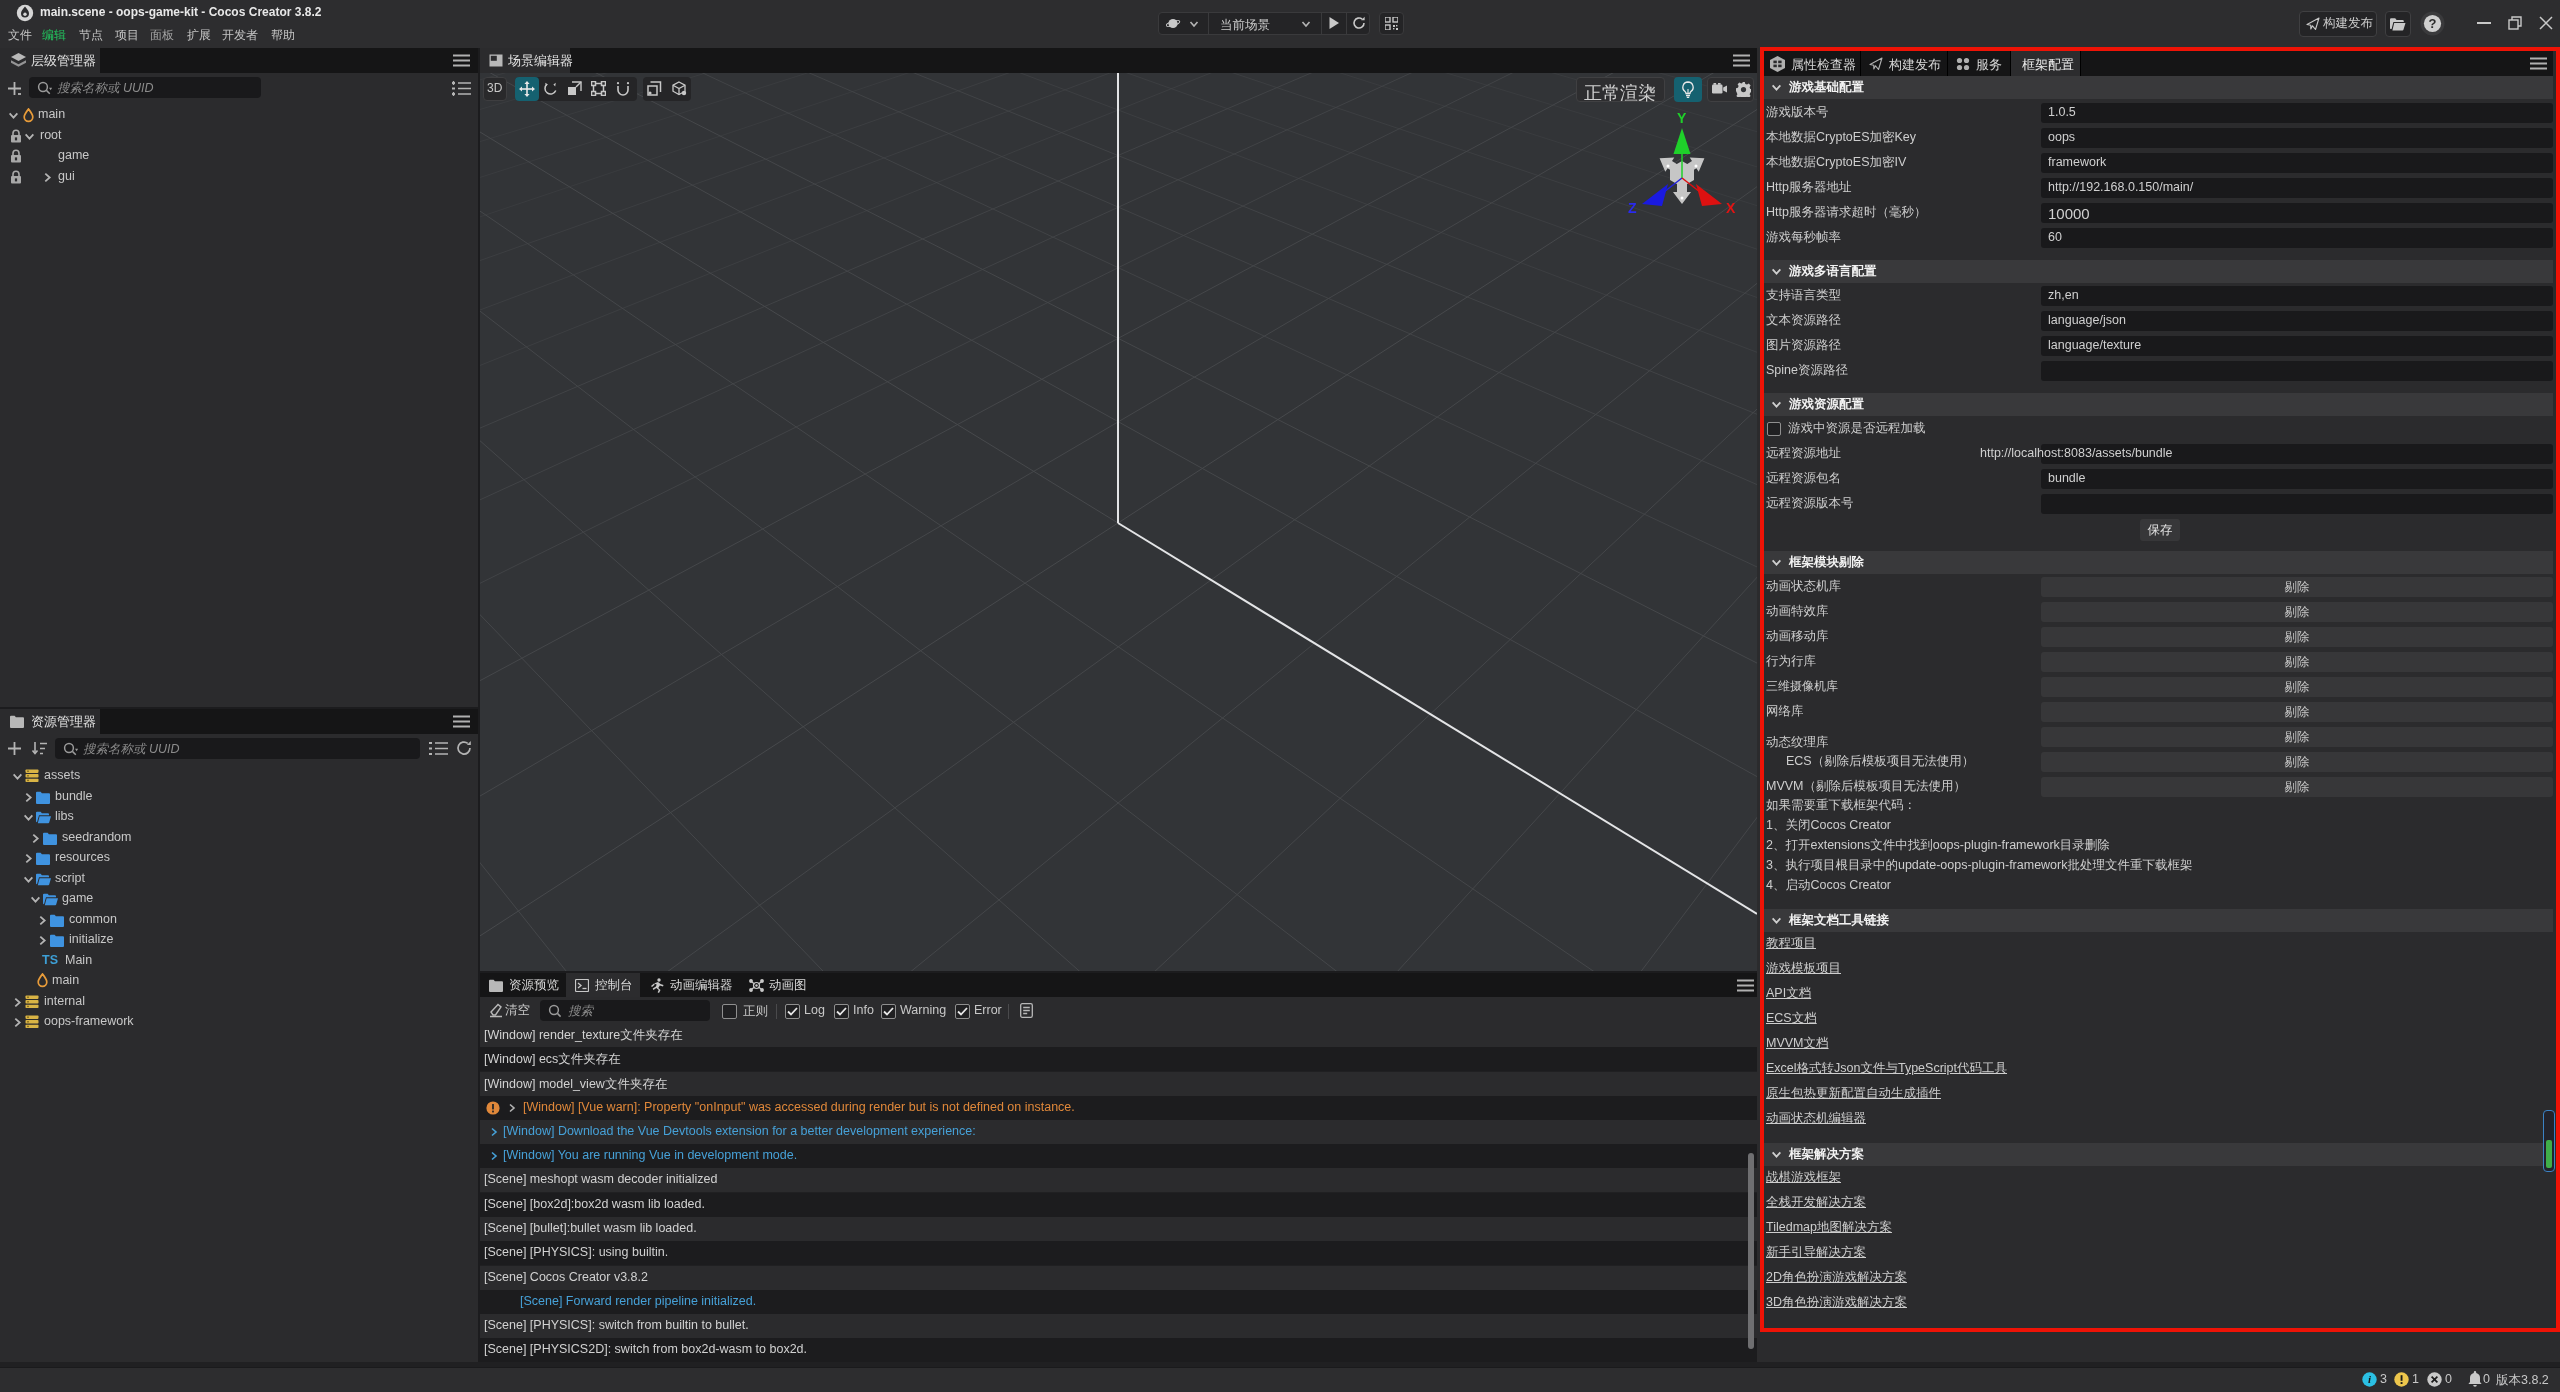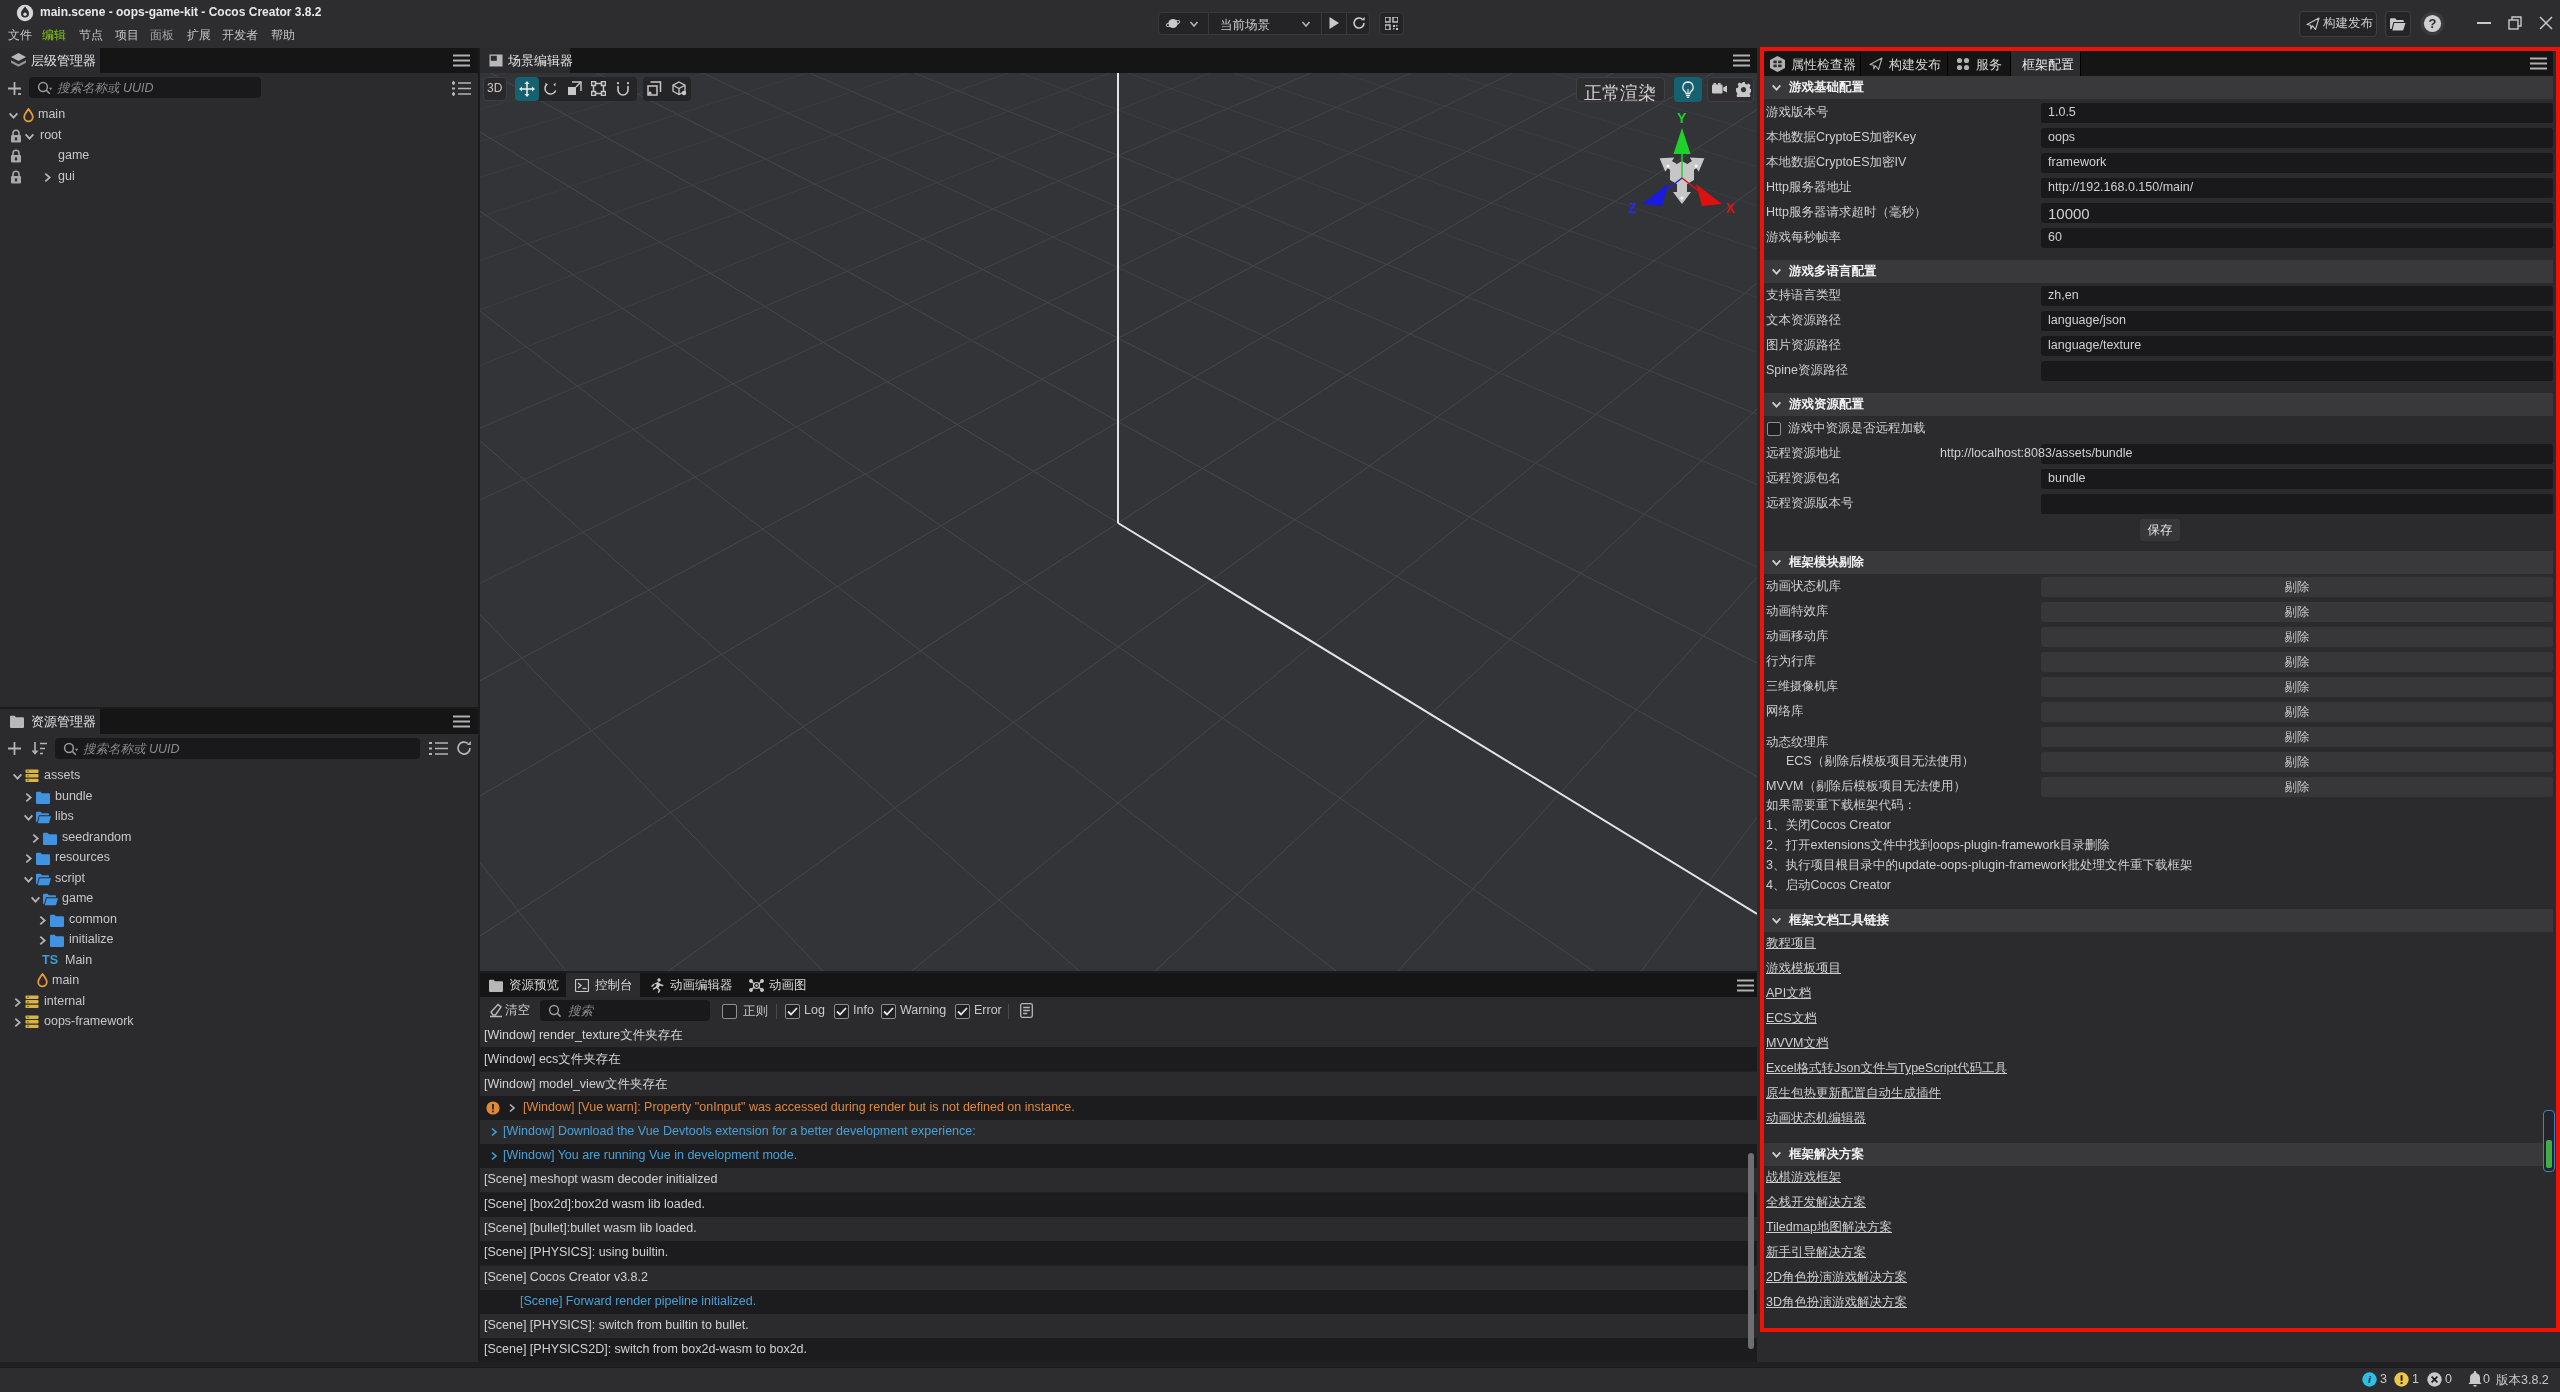--- a/index.html
+++ b/index.html
@@ -9,21 +9,21 @@
 </style></head><body>
 
 <div style="left:0px;top:0px;width:2560px;height:48px;background:#2d2d2f;"></div>
 <svg style="left:16px;top:4px" width="18" height="18" viewBox="0 0 18 18">
     <circle cx="9" cy="9" r="8.2" fill="#d6d6d6"></circle>
     <path d="M9 2.6c-2.4 2.8-4 4.8-4 7a4 4 0 008 0c0-2.2-1.6-4.2-4-7z" fill="#2d2d2f"></path>
     <circle cx="9" cy="10.2" r="1.7" fill="#d6d6d6"></circle>
   </svg>
 <div class="t" style="left:40px;top:5px;width:800px;height:18px;font-size:12px;font-weight:bold;color:#e8e8e8;">main.scene - oops-game-kit - Cocos Creator 3.8.2</div>
 <div class="t" style="left:8px;top:27px;height:18px;font-size:12px;color:#c4c4c4;">文件</div>
-<div class="t" style="left:42px;top:27px;height:18px;font-size:12px;color:#84cc16;">编辑</div>
+<div class="t" style="left:42px;top:27px;height:18px;font-size:12px;color:#22c55e;">编辑</div>
 <div class="t" style="left:79px;top:27px;height:18px;font-size:12px;color:#c4c4c4;">节点</div>
 <div class="t" style="left:115px;top:27px;height:18px;font-size:12px;color:#c4c4c4;">项目</div>
 <div class="t" style="left:150px;top:27px;height:18px;font-size:12px;color:#a3a3a3;">面板</div>
 <div class="t" style="left:187px;top:27px;height:18px;font-size:12px;color:#c4c4c4;">扩展</div>
 <div class="t" style="left:222px;top:27px;height:18px;font-size:12px;color:#c4c4c4;">开发者</div>
 <div class="t" style="left:271px;top:27px;height:18px;font-size:12px;color:#c4c4c4;">帮助</div>
 <div style="left:1158px;top:12px;width:212px;height:23px;background:#242426;border:1px solid #3a3a3c;border-radius:4px;"></div>
 <svg style="left:1166px;top:17px" width="15" height="13" viewBox="0 0 15 13">
     <circle cx="7" cy="6.5" r="4.6" fill="#c9c9c9"></circle>
     <ellipse cx="7" cy="6.5" rx="7" ry="2.1" fill="none" stroke="#c9c9c9" stroke-width="1" transform="rotate(-18 7 6.5)"></ellipse>
@@ -632,21 +632,21 @@
 <div style="left:2041px;top:361px;width:512px;height:20px;background:#19191b;border-radius:3px;"></div>
 <div style="left:1763px;top:393px;width:790px;height:23px;background:#39393b;"></div>
 <svg style="left:1771px;top:399px" width="11" height="11" viewBox="0 0 10 10">
     <path d="M1.5 3l3.5 4 3.5-4" fill="none" stroke="#cfcfcf" stroke-width="1.6"></path>
   </svg>
 <div class="t" style="left:1789px;top:396px;font-size:12.5px;font-weight:bold;color:#f2f2f2;">游戏资源配置</div>
 <div style="left:1767px;top:422px;width:14px;height:14px;background:#202022;border:1.5px solid #8f8f8f;border-radius:2px;"></div>
 <div class="t" style="left:1788px;top:420px;font-size:12.5px;color:#cecece;">游戏中资源是否远程加载</div>
 <div class="t" style="left:1766px;top:445px;font-size:12.5px;color:#cecece;">远程资源地址</div>
 <div style="left:2041px;top:444px;width:512px;height:20px;background:#19191b;border-radius:3px;"></div>
-<div class="t" style="left:1940px;top:446px;font-size:12.5px;color:#d0d0d0;">http://localhost:8083/assets/bundle</div>
+<div class="t" style="left:1980px;top:446px;font-size:12.5px;color:#d0d0d0;">http://localhost:8083/assets/bundle</div>
 <div class="t" style="left:1766px;top:470px;font-size:12.5px;color:#cecece;">远程资源包名</div>
 <div style="left:2041px;top:469px;width:512px;height:20px;background:#19191b;border-radius:3px;"></div>
 <div class="t" style="left:2048px;top:471px;font-size:12.5px;color:#d0d0d0;">bundle</div>
 <div class="t" style="left:1766px;top:495px;font-size:12.5px;color:#cecece;">远程资源版本号</div>
 <div style="left:2041px;top:494px;width:512px;height:20px;background:#19191b;border-radius:3px;"></div>
 <div style="left:2140px;top:519px;width:40px;height:22px;background:#373739;border-radius:3px;text-align:center;font-size:12.5px;color:#e0e0e0;line-height:22px;">保存</div>
 <div style="left:1763px;top:551px;width:790px;height:23px;background:#39393b;"></div>
 <svg style="left:1771px;top:557px" width="11" height="11" viewBox="0 0 10 10">
     <path d="M1.5 3l3.5 4 3.5-4" fill="none" stroke="#cfcfcf" stroke-width="1.6"></path>
   </svg>

